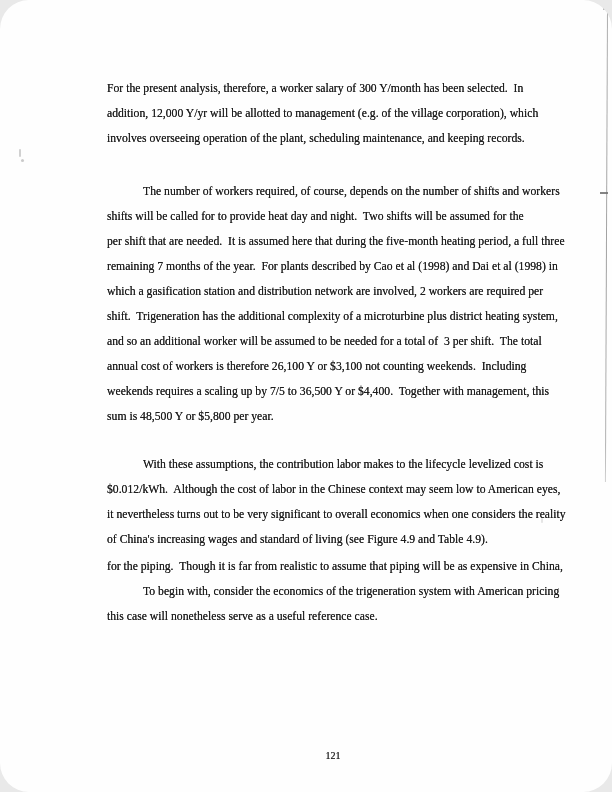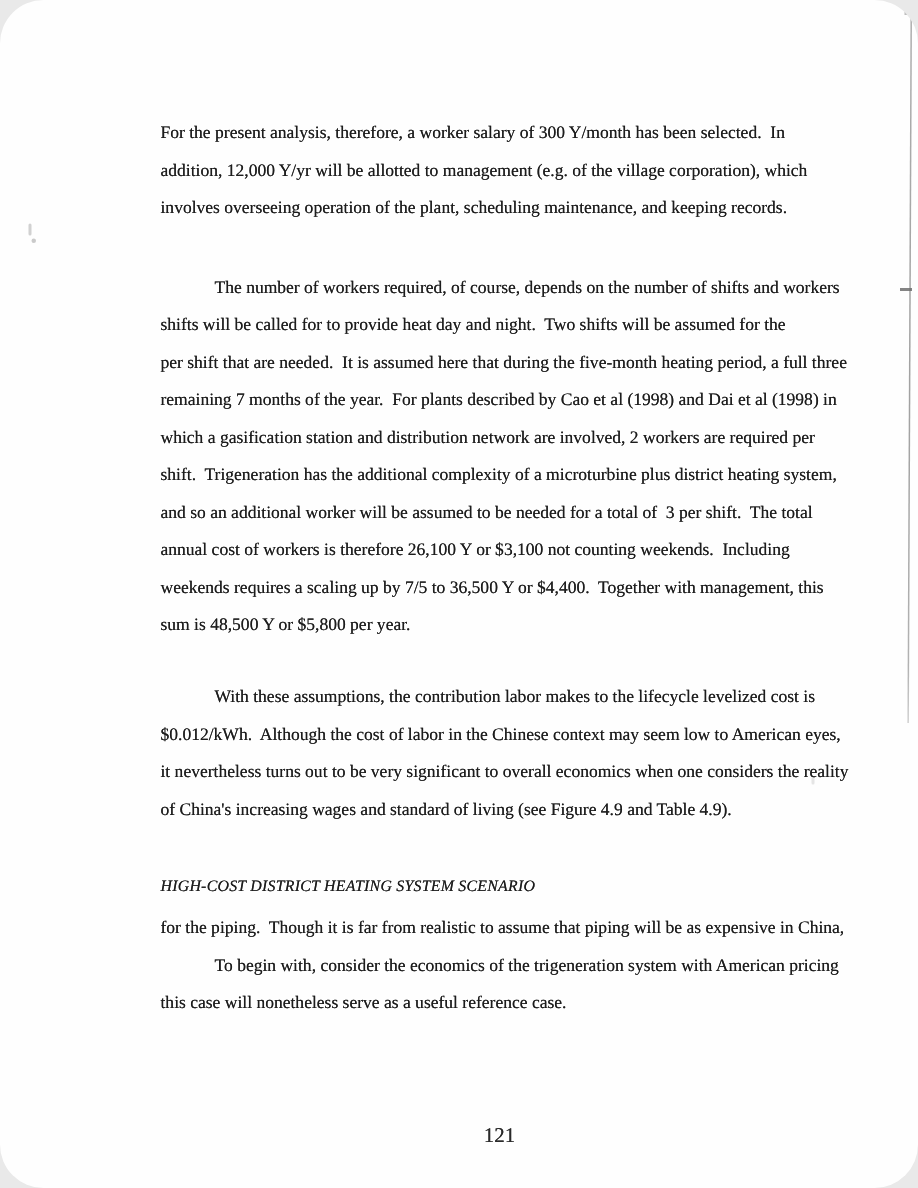--- a/index.html
+++ b/index.html
@@ -37,21 +37,21 @@
     font-size:10.6px;
     letter-spacing:.15px;
     height:25px;line-height:25px;
     margin:27px 0 0 0;
     white-space:pre;
   }
   .page-number{
     position:absolute;
     left:107px;width:452px;top:750px;
     text-align:center;
-    font-size:14px;
+    font-size:10px;
     color:#2a2a2a;
     text-shadow:0 0 .3px rgba(25,25,25,.8);
   }
   
   .scan-line{
     position:absolute;
     left:607px;top:8px;
     width:1.4px;height:474px;
     background:linear-gradient(#9a9a9a,#8a8a8a 55%,#9f9f9f 92%,#c5c5c5);
     transform:rotate(.25deg);
@@ -115,21 +115,20 @@
       <span class="line">sum is 48,500 Y or $5,800 per year.</span>
     </p>
 
     <p class="para m-p3">
       <span class="line indent">With these assumptions, the contribution labor makes to the lifecycle levelized cost is</span>
       <span class="line">$0.012/kWh.  Although the cost of labor in the Chinese context may seem low to American eyes,</span>
       <span class="line">it nevertheless turns out to be very significant to overall economics when one considers the reality</span>
       <span class="line">of China's increasing wages and standard of living (see Figure 4.9 and Table 4.9).</span>
     </p>
 
-    <p class="heading m-head">HIGH-COST DISTRICT HEATING SYSTEM SCENARIO</p>
 
     <p class="para m-p4">
       <span class="line">for the piping.  Though it is far from realistic to assume that piping will be as expensive in China,</span>
       <span class="line indent">To begin with, consider the economics of the trigeneration system with American pricing</span>
       <span class="line">this case will nonetheless serve as a useful reference case.</span>
     </p>
 
   </div>
 
   <div class="page-number">121</div>

